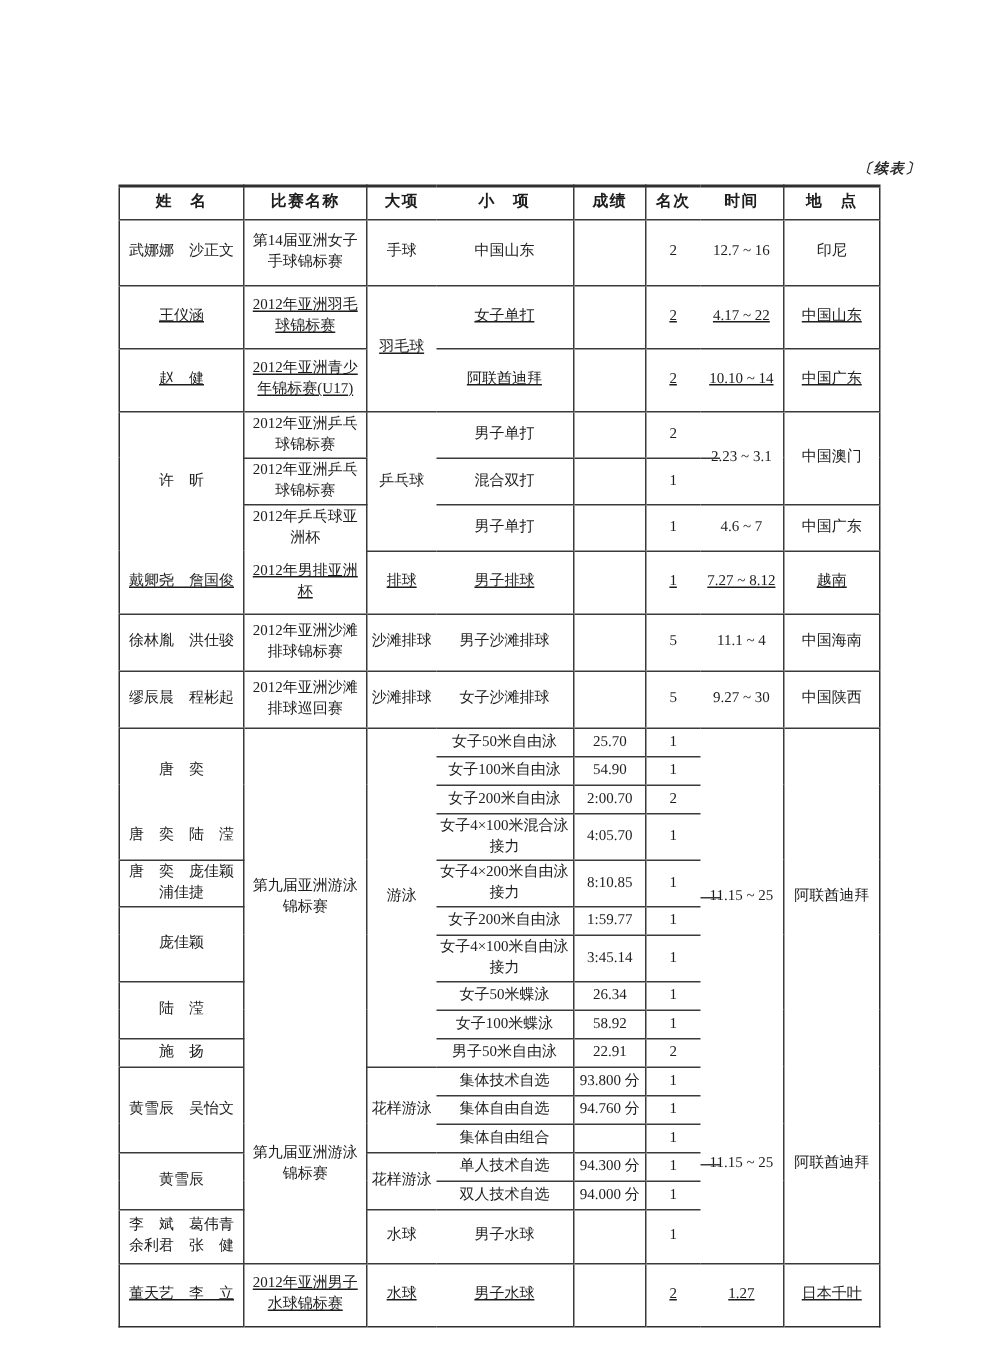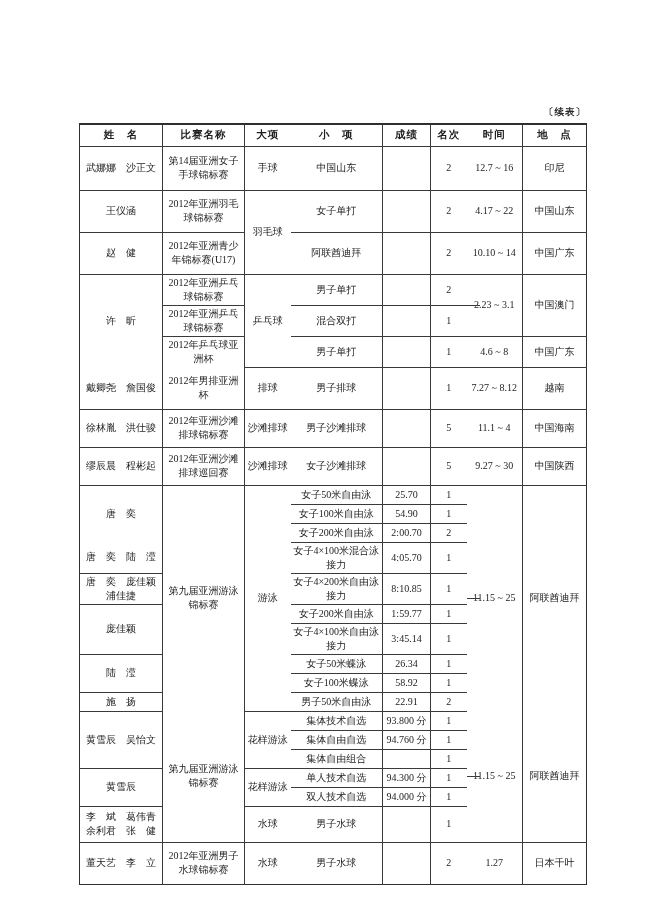--- a/index.html
+++ b/index.html
@@ -6,27 +6,28 @@
   .page{
     position:relative;
     width:663px;height:900px;
     background:#ffffff;
     font-family:"Liberation Serif","DejaVu Serif",serif;
     color:#1d1d1d;
     overflow:hidden;
   }
   .continued{
     position:absolute;
-    top:106px;left:530px;
+    top:106px;left:558px;
     width:56px;
     font-size:9.5px;
     font-weight:bold;
     letter-spacing:1px;
     color:#2a2a2a;
     text-align:right;
+    font-style:italic;
   }
   table.results{
     position:absolute;
     left:79px;top:123px;
     width:507px;
     border-collapse:collapse;
     table-layout:fixed;
     font-size:10px;
     line-height:1.4;
     border-top:2px solid #2f2f2f;
@@ -53,21 +54,21 @@
   .tdash{position:relative;}
   .tdash::before{
     content:"";
     position:absolute;
     left:0;top:50%;
     width:13px;height:0;
     border-top:1px solid #3a3a3a;
   }
   tr.h22{height:22px;}
   tr.h44{height:44px;}
-  tr.h42{height:42px;}
+  tr.h42{height:42px;text-decoration:underline;}
   tr.h38{height:38px;}
   tr.h36{height:36px;}
   tr.h31{height:31px;}
   tr.h30{height:30px;}
   tr.h28{height:28px;}
   tr.h19{height:19px;}
 </style>
 </head>
 <body>
 
@@ -147,21 +148,21 @@
       <td class="bb">混合双打</td>
       <td class="bb vl"></td>
       <td class="bb vl">1</td>
     </tr>
 
     <tr class="h31">
       <td class="vl">2012年乒乓球亚洲杯</td>
       <td class="bb">男子单打</td>
       <td class="bb vl"></td>
       <td class="bb vl">1</td>
-      <td class="bb">4.6 ~ 8</td>
+      <td class="bb">4.6 ~ 7</td>
       <td class="bb vl">中国广东</td>
     </tr>
 
     <tr class="h42">
       <td class="bb">戴卿尧　詹国俊</td>
       <td class="bb vl">2012年男排亚洲杯</td>
       <td class="bb vl">排球</td>
       <td class="bb">男子排球</td>
       <td class="bb vl"></td>
       <td class="bb vl">1</td>

